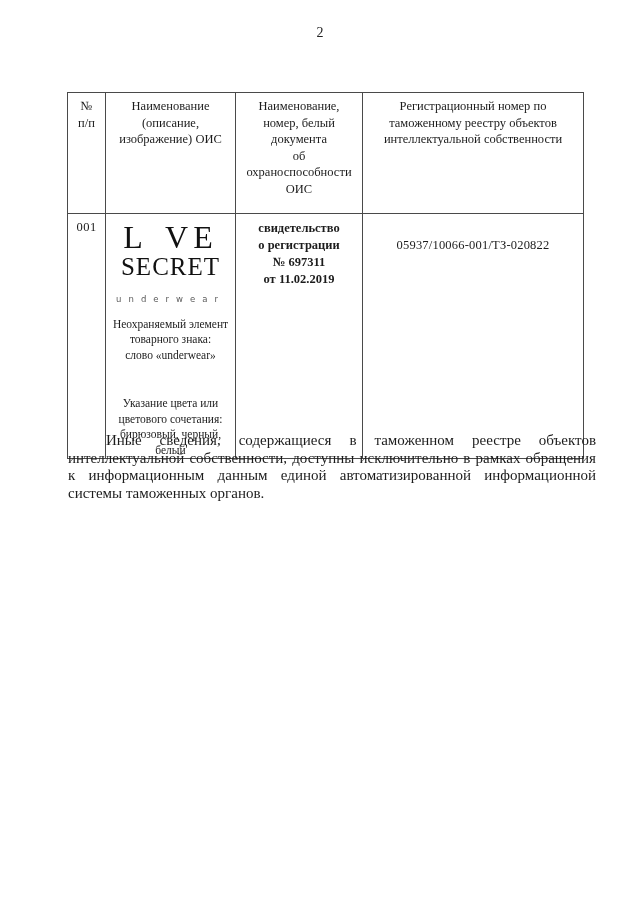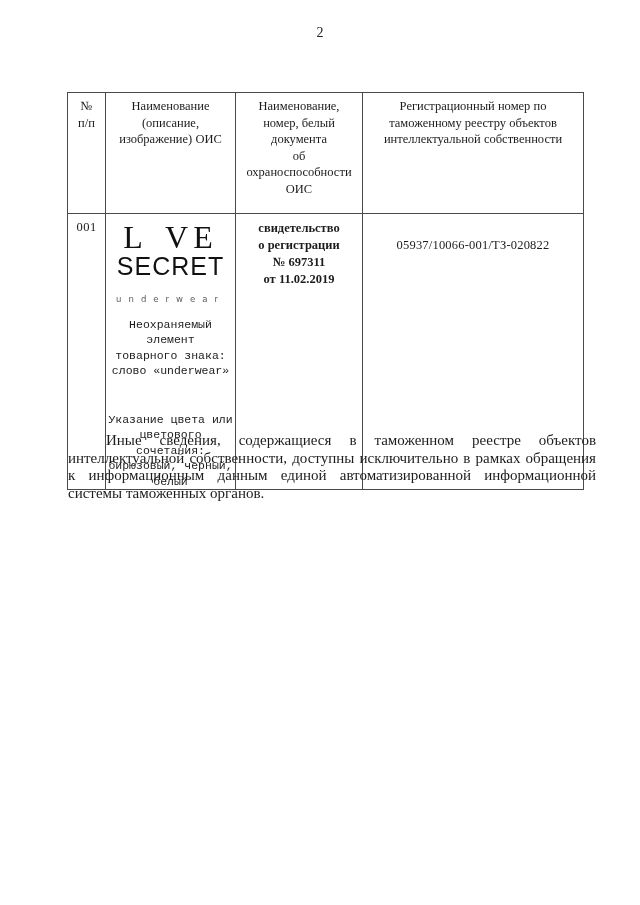--- a/index.html
+++ b/index.html
@@ -71,40 +71,39 @@
     color: #111;
   }
   .logo-line1 {
     font-family: Liberation Serif, serif;
     font-size: 32px;
     letter-spacing: 5px;
     word-spacing: 6px;
     white-space: nowrap;
   }
   .logo-line2 {
-    font-family: Liberation Sans, sans-serif;
+    font-family: Liberation Serif, serif;
     font-size: 25px;
     letter-spacing: 1px;
     margin-top: 1px;
     white-space: nowrap;
   }
   .logo-line3 {
     font-family: "DejaVu Sans", sans-serif;
     font-size: 8.5px;
     letter-spacing: 7px;
     margin-top: 16px;
     color: #5a5a5a;
     white-space: nowrap;
   }
   .tm-note {
     font-size: 11.5px;
     line-height: 1.35;
     white-space: pre-line;
     color: #1c1c1c;
-    font-family: Liberation Mono, monospace;
   }
   .tm-note.first { margin-top: 13px; }
   .tm-note.second { margin-top: 33px; }
   .doc-line { white-space: nowrap; }
   .body-paragraph {
     position: absolute;
     left: 68px;
     top: 432px;
     width: 528px;
     font-size: 15px;

